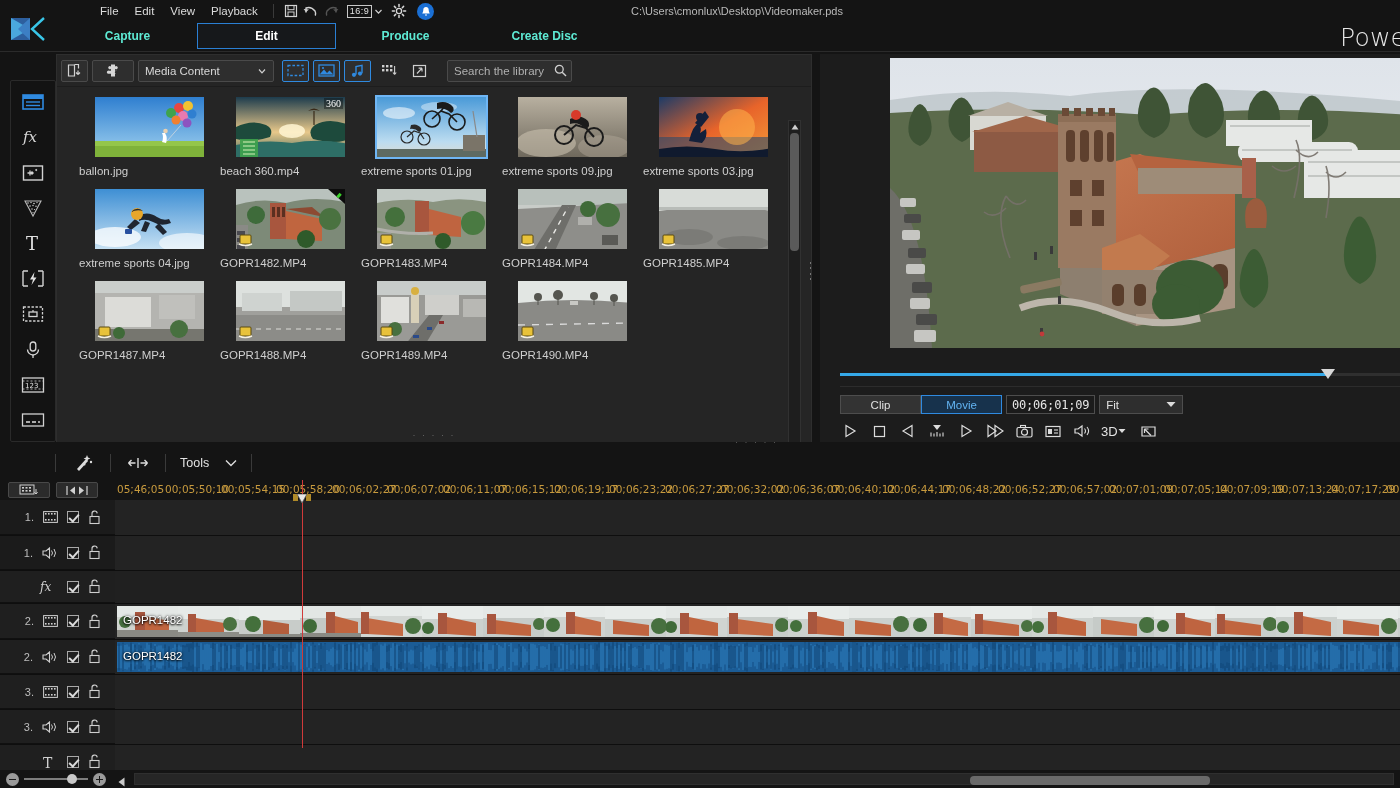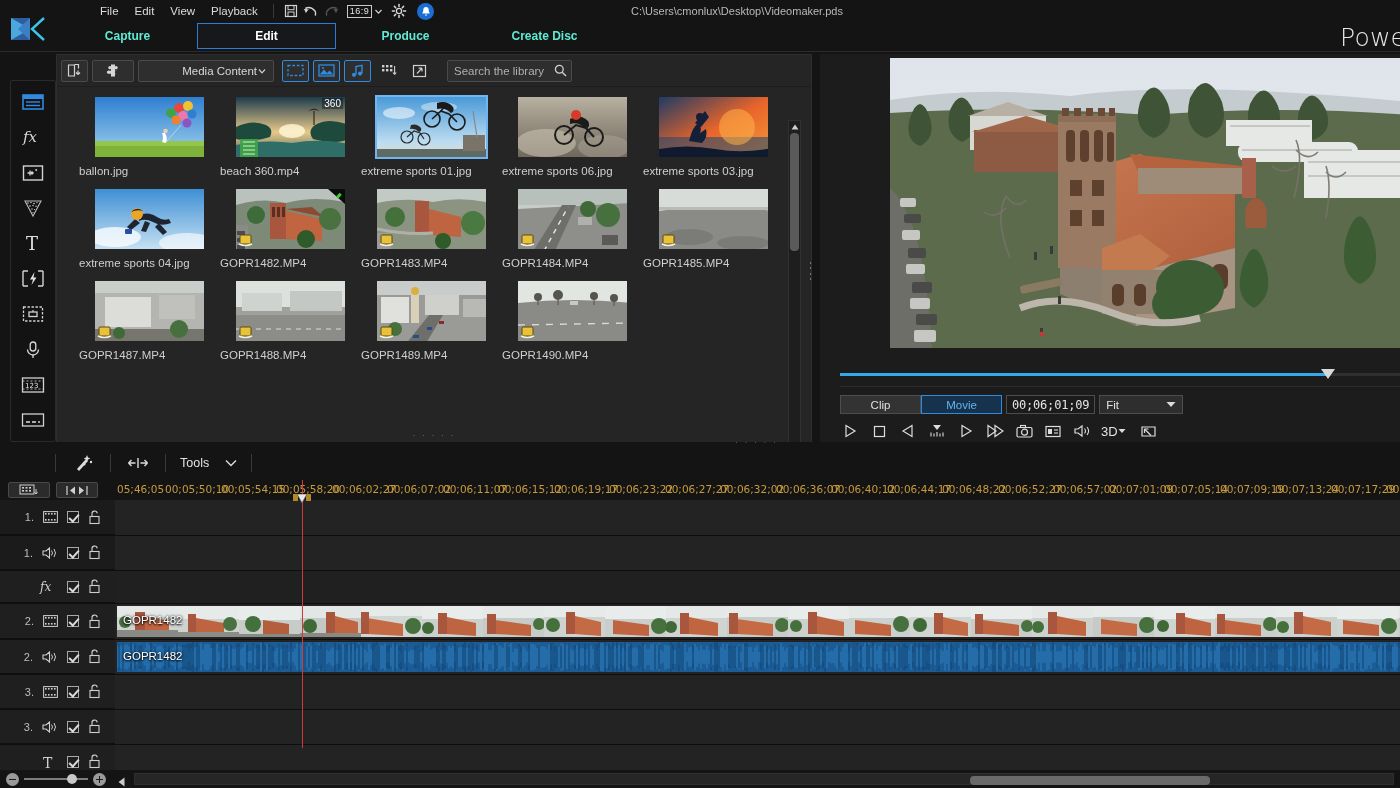--- a/index.html
+++ b/index.html
@@ -104,21 +104,21 @@
     width: 27px; height: 22px; border: 1px solid #4a4a4a; background: #2e2e2e;
     border-radius: 2px; display: flex; align-items: center; justify-content: center;
     cursor: default; color: #d4d4d4;
   }
   .tool-btn.wide { width: 42px; }
   .tool-btn.sel { border-color: #2f8ae0; color: #2f8ae0; }
   .tool-btn.plain { border-color: transparent; background: transparent; }
   .dropdown {
     width: 136px; height: 22px; background: #2e2e2e; border: 1px solid #4a4a4a;
     border-radius: 2px; display: flex; align-items: center; padding: 0 6px;
-    font-size: 11.5px; color: #d8d8d8; cursor: default; justify-content: flex-end;
+    font-size: 11.5px; color: #d8d8d8; cursor: default; justify-content: space-between;
   }
   .search-box {
     height: 22px; width: 125px; background: #2e2e2e; border: 1px solid #4a4a4a;
     border-radius: 2px; display: flex; align-items: center; padding: 0 4px 0 6px;
     margin-left: 10px; justify-content: space-between;
   }
   .search-box input {
     background: transparent; border: none; outline: none; color: #cfcfcf;
     font-size: 11.5px; width: 96px; font-family: "Liberation Sans", sans-serif;
   }
@@ -132,21 +132,21 @@
   .cell { width: 141px; margin-right: 0px; margin-bottom: 10px; }
   .thumb-wrap {
     width: 113px; height: 64px; margin: 0 auto; position: relative;
     border: 2px solid transparent;
   }
   .thumb-wrap.selected { border-color: #6fb6f5; }
   .thumb { width: 100%; height: 100%; position: relative; overflow: hidden; }
   .cap { font-size: 11.5px; color: #cfcfcf; margin-top: 6px; }
   .badge-360 {
     position: absolute; right: 2px; top: 1px; font-size: 10px; color: #fff;
-    background: rgba(0,0,0,.35); padding: 0 2px;
+    background: rgba(0,0,0,.35); padding: 0 2px; font-family: Liberation Serif, serif;
   }
   .badge-check {
     position: absolute; right: 0; top: 0; width: 17px; height: 15px;
     background: #0b0b0b; clip-path: polygon(100% 0, 0 0, 100% 100%);
   }
   .badge-check::after {
     content: ""; position: absolute; left: 4px; top: 2px; width: 4px; height: 8px;
     border: solid #3ad12a; border-width: 0 3px 3px 0; transform: rotate(42deg);
   }
   .badge-gold {
@@ -668,21 +668,21 @@
                     <circle cx="46" cy="38" r="9"></circle>
                     <circle cx="76" cy="40" r="9"></circle>
                     <path d="M46 38 L58 28 L68 31 L76 40"></path>
                   </g>
                 <path d="M52 22 q10 -6 18 2 q3 5 -2 8 q-8 -8 -16 -5 z" fill="#1b1b1b"></path>
                 <circle cx="58" cy="18" r="5" fill="#d83a2a"></circle>
                 <path d="M62 22 l8 6" stroke="#1b1b1b" stroke-width="2.4"></path>
               </svg>
             </div>
           </div>
-          <div class="cap">extreme sports 06.jpg</div>
+          <div class="cap">extreme sports 09.jpg</div>
         </div>
 
         <div class="cell">
           <div class="thumb-wrap">
             <div class="thumb">
               <svg width="113" height="64" viewBox="0 0 113 64" preserveAspectRatio="none">
                 <defs>
                     <linearGradient id="sunset" x1="0" y1="0" x2="1" y2="1">
                       <stop offset="0" stop-color="#1d3b66"></stop>
                       <stop offset="0.5" stop-color="#e8642a"></stop>

